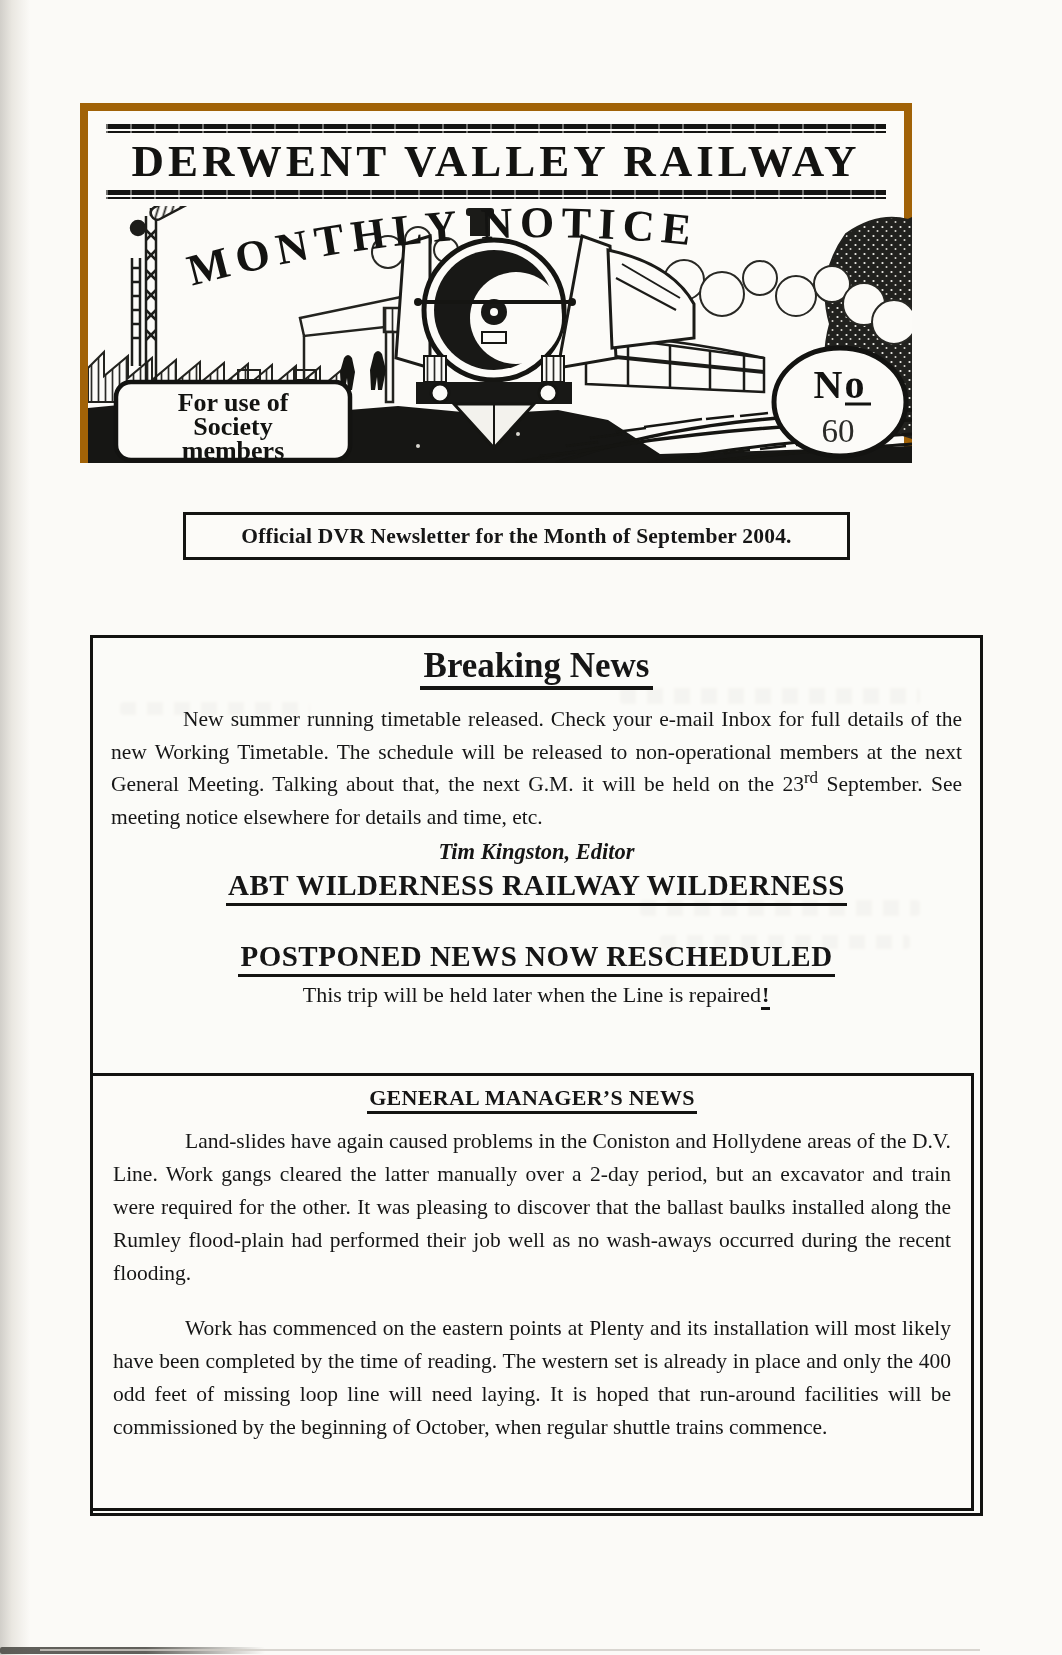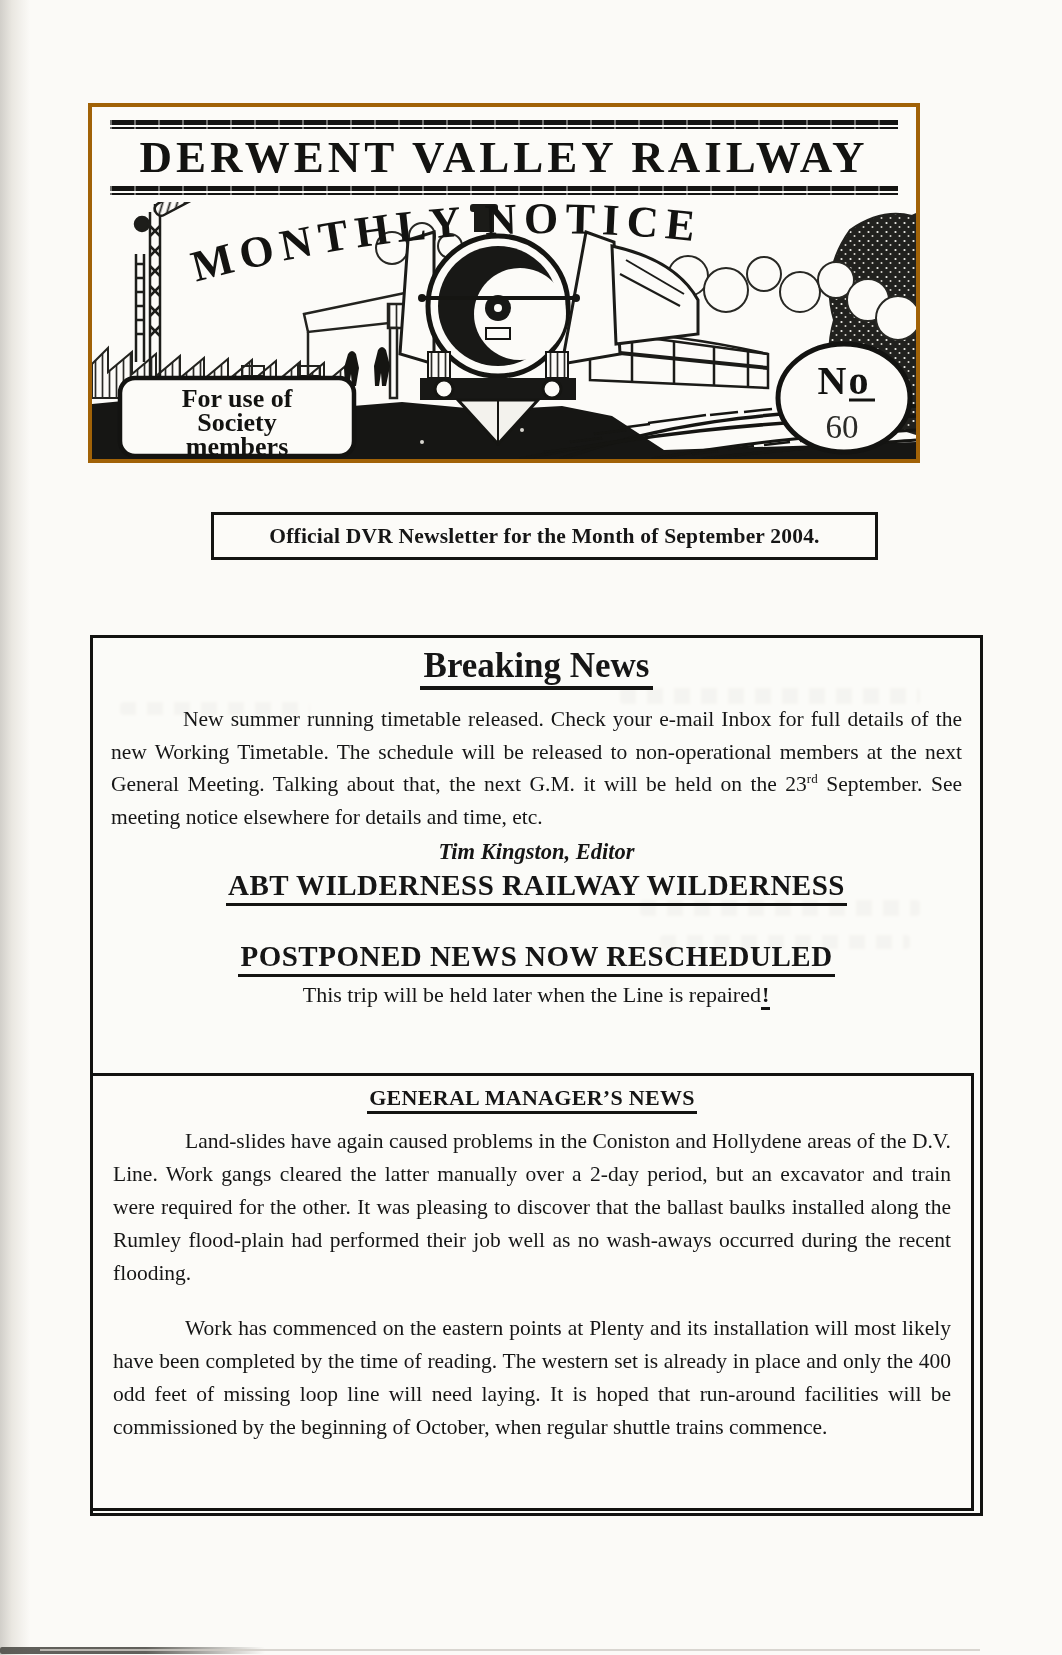--- a/index.html
+++ b/index.html
@@ -14,44 +14,44 @@
     background:linear-gradient(90deg,#c3c0ba 0%,#e4e1da 40%,rgba(251,250,247,0) 100%);
     opacity:.75;}
   .scan-bottom-mark{position:absolute;left:0;bottom:1px;width:265px;height:7px;
     background:linear-gradient(90deg,#45443f 0%,#45443f 55%,rgba(69,68,63,0) 100%);
     opacity:.85;border-radius:2px;}
   .scan-bottom-line{position:absolute;left:40px;bottom:4px;width:940px;height:2px;
     background:#cfccc5;opacity:.8;}
   .smudge{position:absolute;filter:blur(1.6px);opacity:.09;border-radius:4px;
     background:repeating-linear-gradient(90deg,#44413c 0 16px,rgba(0,0,0,0) 16px 27px);}
   
-  .masthead{position:absolute;left:88px;top:103px;width:832px;height:360px;
-    border:4px solid #a16207;box-sizing:border-box;background:#fcfbf8;}
+  .masthead{position:absolute;left:80px;top:103px;width:832px;height:360px;
+    border:8px solid #a16207;box-sizing:border-box;background:#fcfbf8;}
   .mast-rule{margin:13px 18px 0;height:9px;
     background:
       repeating-linear-gradient(90deg,rgba(252,251,248,.4) 0 2px,rgba(0,0,0,0) 2px 24px),
       linear-gradient(#141412 0 5px,rgba(0,0,0,0) 5px 7px,#141412 7px 9px);}
   .mast-rule.lower{margin-top:4px;}
   .mast-title{margin:3px 0 0;text-align:center;
     font-size:45px;font-weight:bold;letter-spacing:4px;line-height:50px;
     color:#131311;white-space:nowrap;}
   .mast-art{position:absolute;left:0;top:95px;width:824px;height:257px;}
   
   .banner-box{position:absolute;left:183px;top:512px;width:667px;height:48px;
     border:3px solid #141412;box-sizing:border-box;background:#fcfbf8;
-    display:flex;align-items:center;justify-content:center;margin-left:28px;}
+    display:flex;align-items:center;justify-content:center;}
   .banner-box span{font-size:21.5px;font-weight:bold;letter-spacing:.2px;}
   
   .outer-box{position:absolute;left:90px;top:635px;width:893px;height:881px;
     border:3px solid #121210;box-sizing:border-box;background:rgba(252,251,248,.6);}
   .h-breaking{margin:8px 12px 0;text-align:center;font-size:35px;font-weight:bold;}
   .h-breaking span{border-bottom:4px solid #141412;padding:0 4px 1px;}
   .bn-para{margin:17px 18px 0;font-size:21.5px;line-height:32.5px;
     text-align:justify;text-indent:72px;}
-  .bn-para sup{font-size:13px;line-height:0;}
+  .bn-para sup{font-size:17px;line-height:0;}
   .byline{margin:6px 0 0;text-align:center;font-size:22.5px;font-weight:bold;font-style:italic;}
   .h-sub{margin:4px 0 0;text-align:center;font-size:29px;font-weight:bold;letter-spacing:.5px;}
   .h-sub span{border-bottom:3px solid #141412;padding:0 2px 2px;}
   .h-sub.post{margin-top:38px;}
   .trip-note{margin:9px 0 0;text-align:center;font-size:22px;}
   .trip-note .bang{font-weight:bold;border-bottom:3px solid #141412;padding:0 1px;}
   
   .gm-box{position:absolute;left:-3px;right:6px;top:435px;bottom:2px;
     border:3px solid #121210;background:#fcfbf8;}
   .h-gm{margin:9px 0 0;text-align:center;font-size:22px;font-weight:bold;letter-spacing:.3px;}

